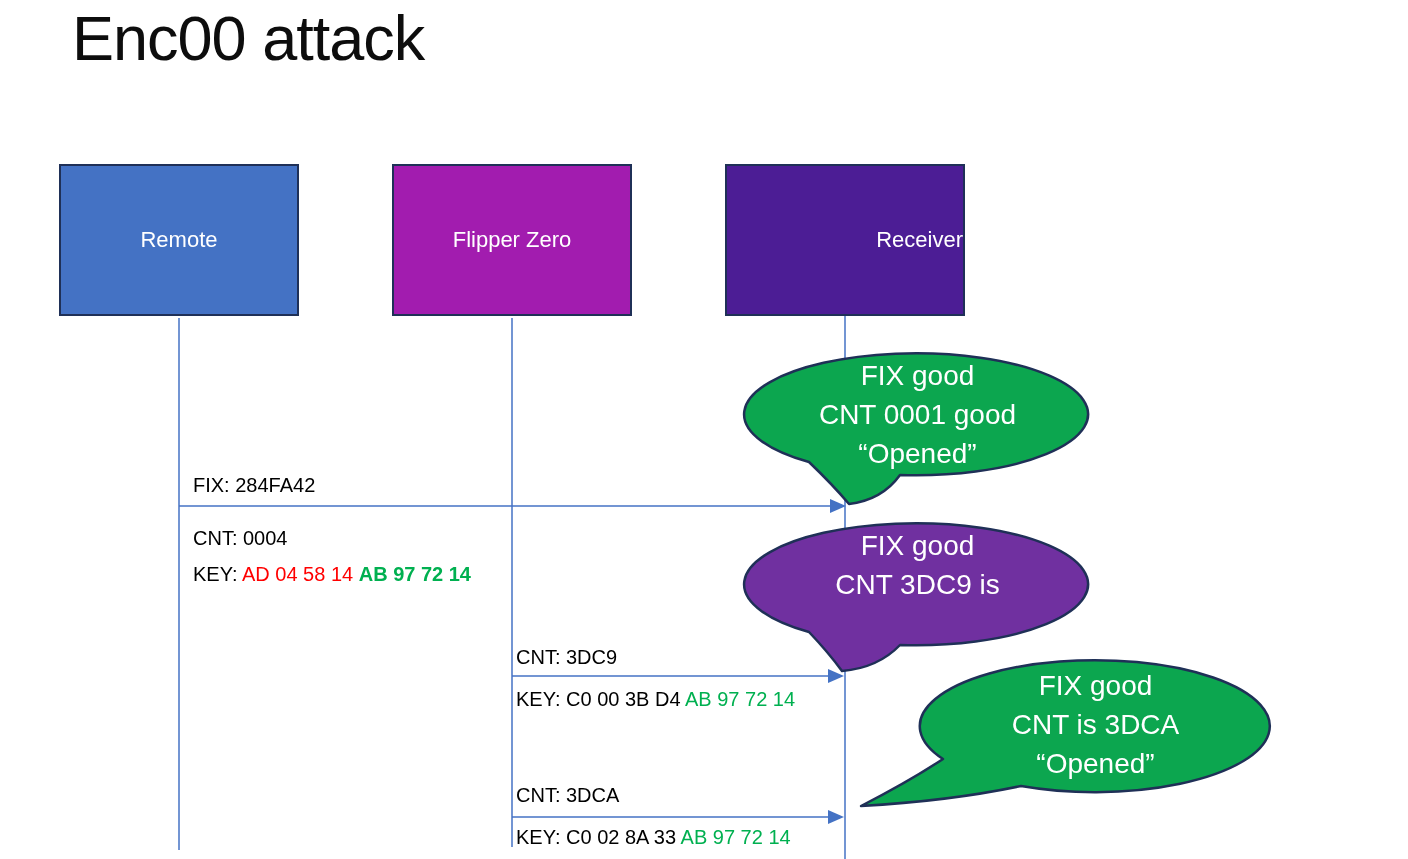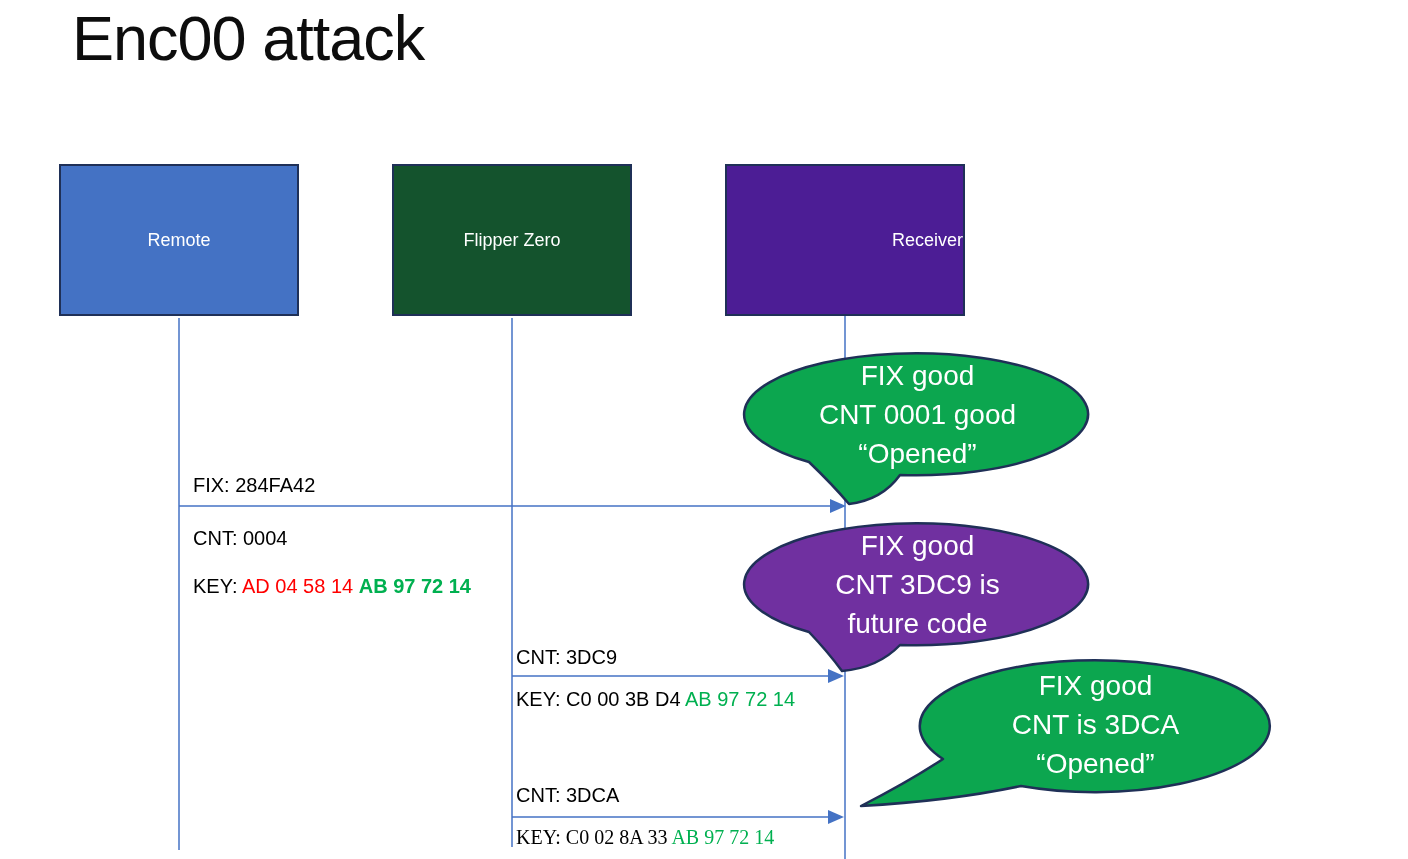--- a/index.html
+++ b/index.html
@@ -21,21 +21,21 @@
     white-space:nowrap;
   }
   .actor-box{
     position:absolute;z-index:2;
     top:164px;width:240px;height:152px;
     border:2.5px solid #1F3057;
     box-sizing:border-box;
     display:flex;align-items:center;justify-content:center;
   }
   .actor-label{
-    color:#ffffff;font-size:18px;line-height:1;white-space:nowrap;
+    color:#ffffff;font-size:22px;line-height:1;white-space:nowrap;
   }
   .msg-label{
     font-size:20px;color:#000000;line-height:30px;white-space:nowrap;z-index:3;
   }
   .key-red{color:#FF0000;}
   .key-green{color:#00B050;}
   .bold{font-weight:bold;}
   .callout-text{
     position:absolute;z-index:4;
     width:345px;
@@ -72,53 +72,52 @@
     <path class="shape" d="M 809 632 A 172 61 0 1 1 900 645 Q 878 668 842 671 Q 828 652 809 632 Z" fill="#7030A0"></path>
 
     <path class="shape" d="M 943 759 A 175 66 0 1 1 1021 786 Q 950 801 861 806 Q 908 782 943 759 Z" fill="#0CA64F"></path>
   </svg>
 
   <div id="page-title" class="txt">Enc00 attack</div>
 
   <div class="actor-box" style="left: 59px; background-color: rgb(68, 114, 196);">
     <span class="actor-label">Remote</span>
   </div>
-  <div class="actor-box" style="left: 392px; background-color: #14532d;">
+  <div class="actor-box" style="left: 392px; background-color: #a21caf;">
     <span class="actor-label">Flipper Zero</span>
   </div>
   <div class="actor-box" style="left: 725px; background-color: #4c1d95; justify-content: flex-end;">
     <span class="actor-label">Receiver</span>
   </div>
 
   <div class="txt msg-label" style="left:193px;top:470px;">FIX: 284FA42</div>
   <div class="txt msg-label" style="left:193px;top:523px;">CNT: 0004</div>
-  <div class="txt msg-label" style="left:193px;top:571px;">
+  <div class="txt msg-label" style="left:193px;top:559px;">
     <span>KEY: </span><span class="key-red">AD 04 58 14 </span><span class="key-green bold">AB 97 72 14</span>
   </div>
 
   <div class="txt msg-label" style="left:516px;top:642px;">CNT: 3DC9</div>
   <div class="txt msg-label" style="left:516px;top:684px;">
     <span>KEY: C0 00 3B D4 </span><span class="key-green">AB 97 72 14</span>
   </div>
 
   <div class="txt msg-label" style="left:516px;top:780px;">CNT: 3DCA</div>
-  <div class="txt msg-label" style="left:516px;top:822px;font-family:Liberation Serif, serif;">
+  <div class="txt msg-label" style="left:516px;top:822px;">
     <span>KEY: C0 02 8A 33 </span><span class="key-green">AB 97 72 14</span>
   </div>
 
   <div class="callout-text" style="left:745px;top:356px;">
     <div>FIX good</div>
     <div>CNT 0001 good</div>
     <div>“Opened”</div>
   </div>
 
   <div class="callout-text" style="left:745px;top:526px;">
     <div>FIX good</div>
     <div>CNT 3DC9 is</div>
-    <div>future code</div>
   </div>
 
   <div class="callout-text" style="left:923px;top:666px;">
     <div>FIX good</div>
     <div>CNT is 3DCA</div>
     <div>“Opened”</div>
   </div>
 
 </div>
 

